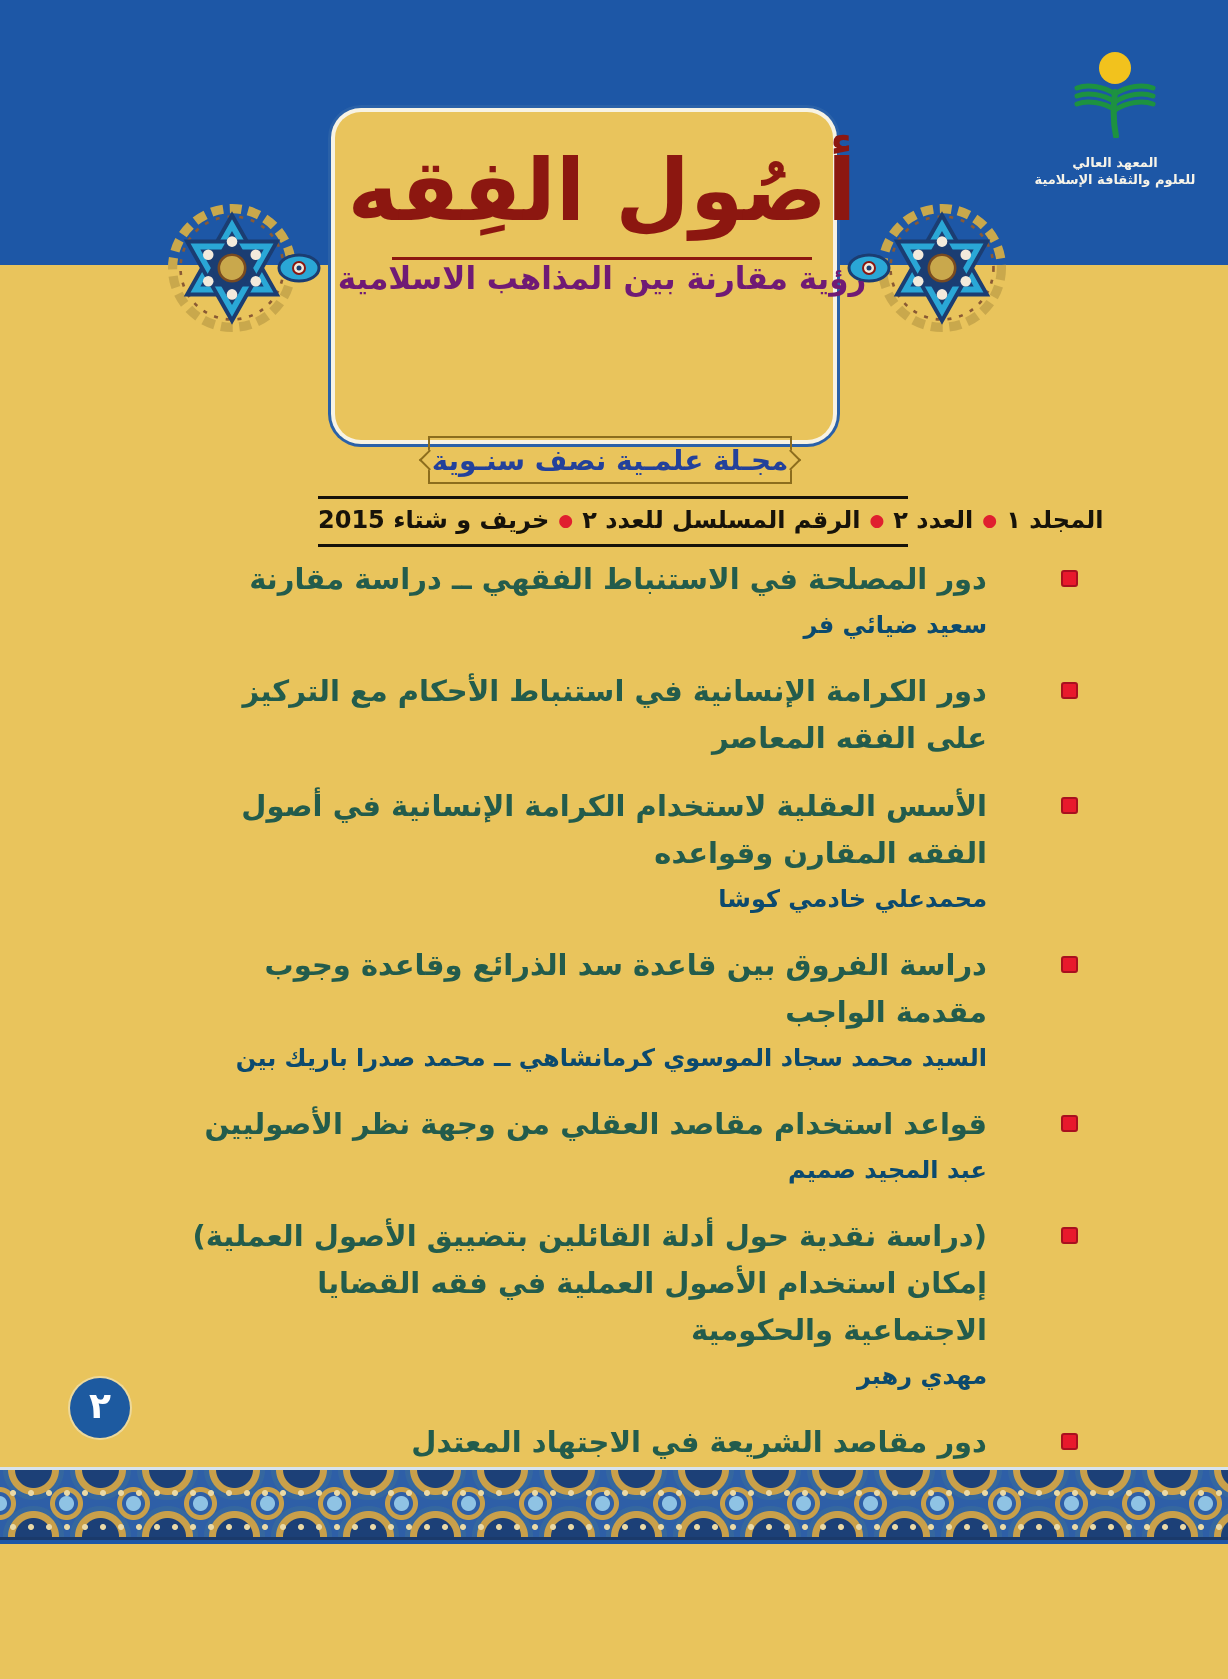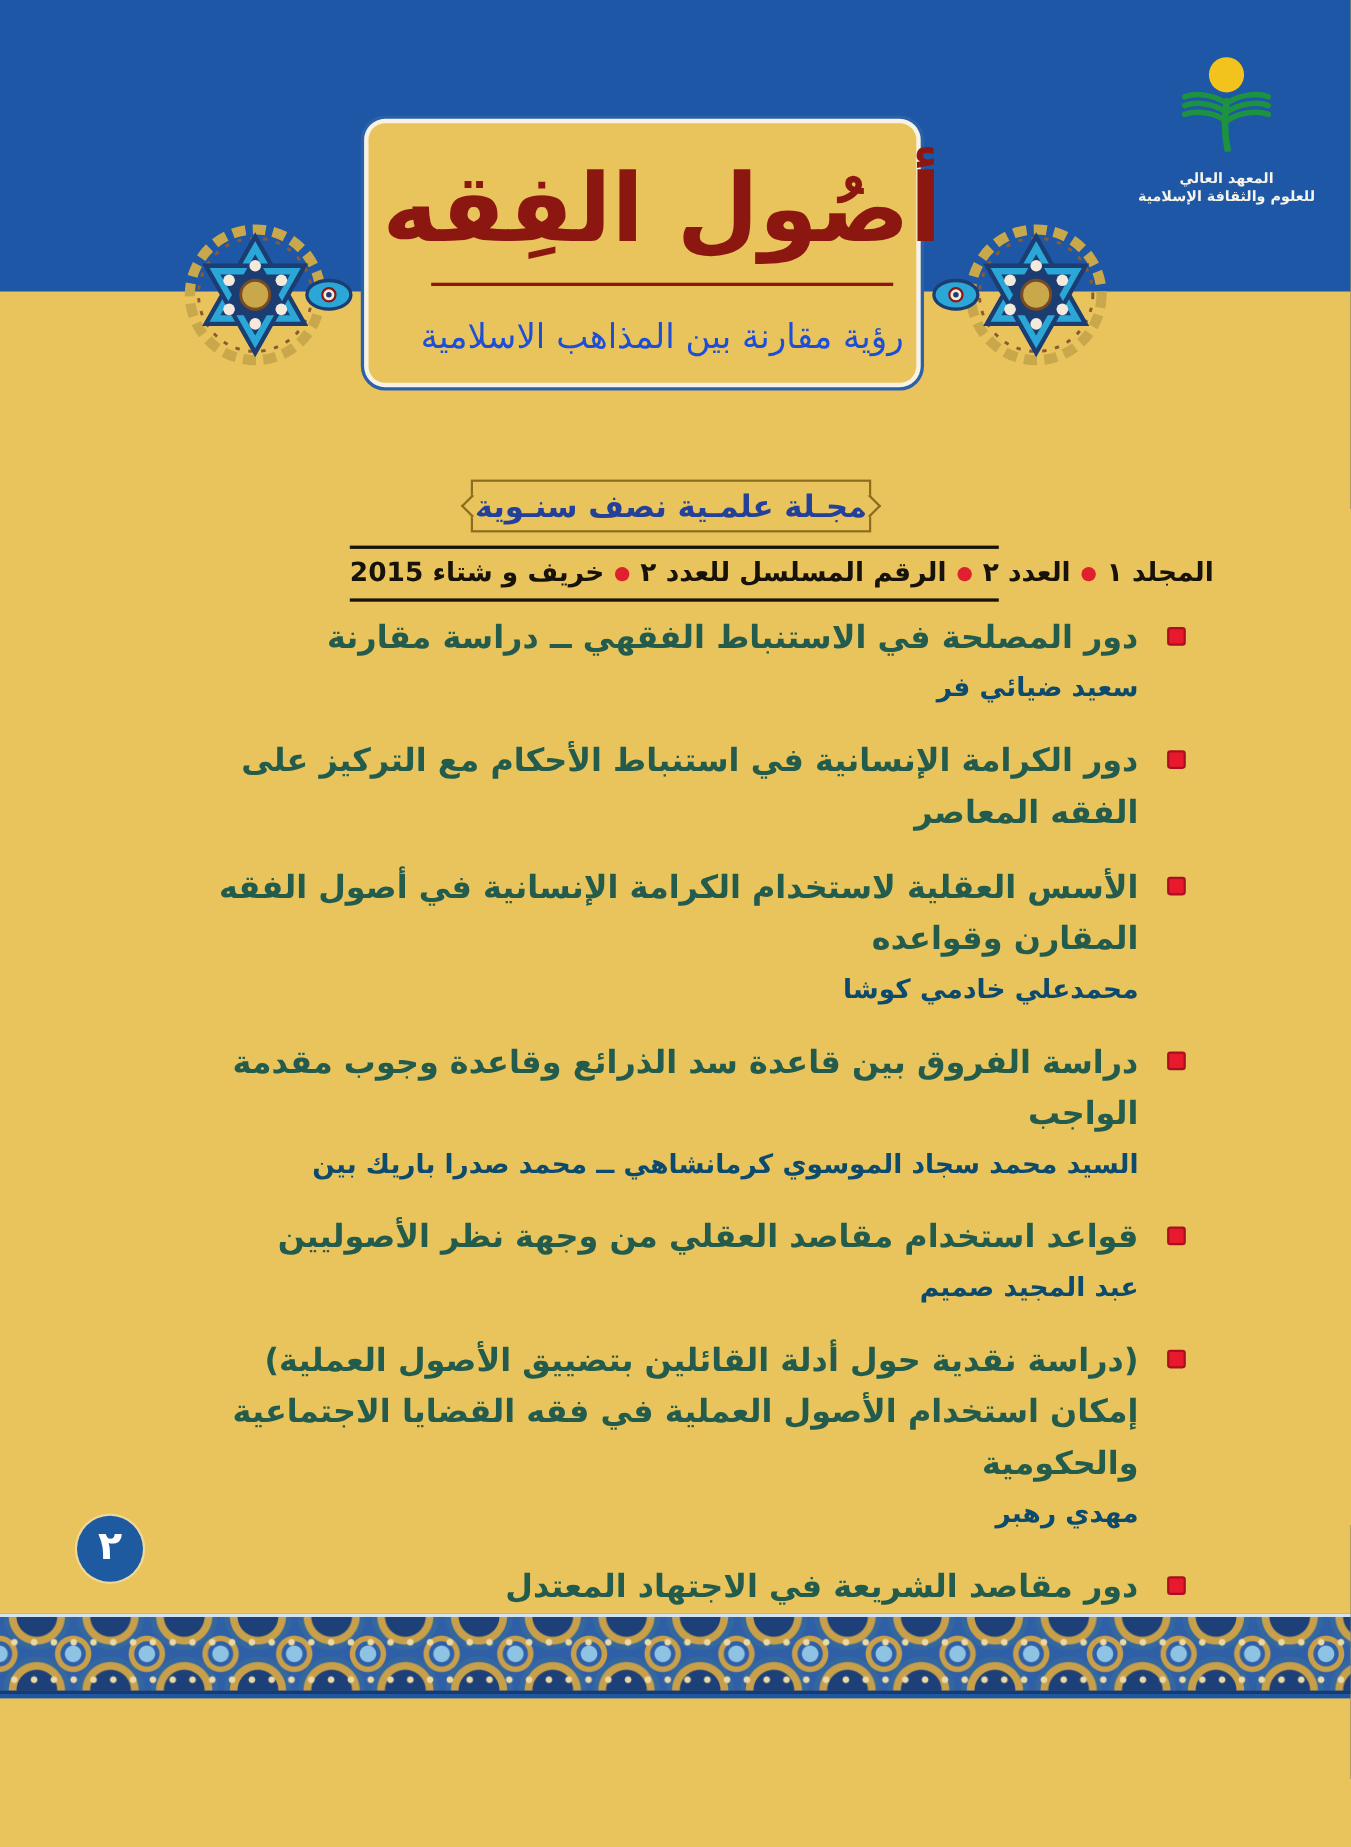--- a/index.html
+++ b/index.html
@@ -30,34 +30,34 @@
   
   .medallion{ position:absolute; width:132px; height:132px; }
   .medallion.left{ left:166px; top:202px; }
   .medallion.right{ left:876px; top:202px; }
   .small-ornament{ position:absolute; width:46px; height:38px; }
   .small-ornament.left{ left:276px; top:249px; }
   .small-ornament.right{ left:846px; top:249px; }
 
   
   .title-panel{
-    position:absolute; left:335px; top:112px; width:498px; height:236px;
-    background:#e9c45c; border-radius:15px;
+    position:absolute; left:335px; top:112px; width:498px; height:328px;
+    background:#e9c45c; border-radius:26px;
     box-shadow:0 0 0 4px #f7f3e4, 0 0 0 7px #2a61a8;
     display:flex; flex-direction:column; align-items:center; justify-content:flex-start;
     padding-top:14px;
     padding-left:36px;
   }
   .calligraphy{
     direction:rtl; color:#8c1710; font-weight:bold;
     font-size:86px; line-height:1.5; letter-spacing:-2px; white-space:nowrap;
   }
   .cal-underline{ width:420px; height:3px; background:#8c1710; margin-top:2px; }
   .panel-subtitle{
-    direction:rtl; color:#1d4ed8; font-weight:normal; font-size:31px; margin-top:28px;
+    direction:rtl; color:#701a75; font-weight:bold; font-size:31px; margin-top:0;
     white-space:nowrap;
   }
 
   
   .badge{
     position:absolute; left:428px; top:436px; width:364px; height:48px;
     border:2px solid #8c6d1d; display:flex; align-items:center; justify-content:center;
   }
   .badge::before, .badge::after{
     content:""; position:absolute; top:50%; width:13px; height:13px;
@@ -74,21 +74,21 @@
     padding:7px 0 10px 0; text-align:center;
   }
   .issue-line-inner{ direction:rtl; color:#17130a; font-weight:bold; font-size:24px; white-space:nowrap; }
   .dot-sep{ color:#e01f2f; font-size:17px; margin:0 9px; vertical-align:2px; }
 
   
   .articles{
     position:absolute; right:150px; top:556px; width:900px;
     direction:rtl;
   }
-  .article-row{ display:flex; flex-direction:row; margin-bottom:21px; }
+  .article-row{ display:flex; flex-direction:row; margin-bottom:21px;gap:48px; }
   .bullet{
     flex:0 0 auto; width:17px; height:17px; margin-top:14px; margin-left:26px;
     background:#e8192c; border:2px solid #a8101f; border-radius:3px;
   }
   .article-text{ flex:1 1 auto; }
   .article-title{
     color:#235c4c; font-weight:bold; font-size:29px; line-height:47px;
   }
   .article-author{
     color:#0c4a6e; font-weight:bold; font-size:24px; line-height:44px;

